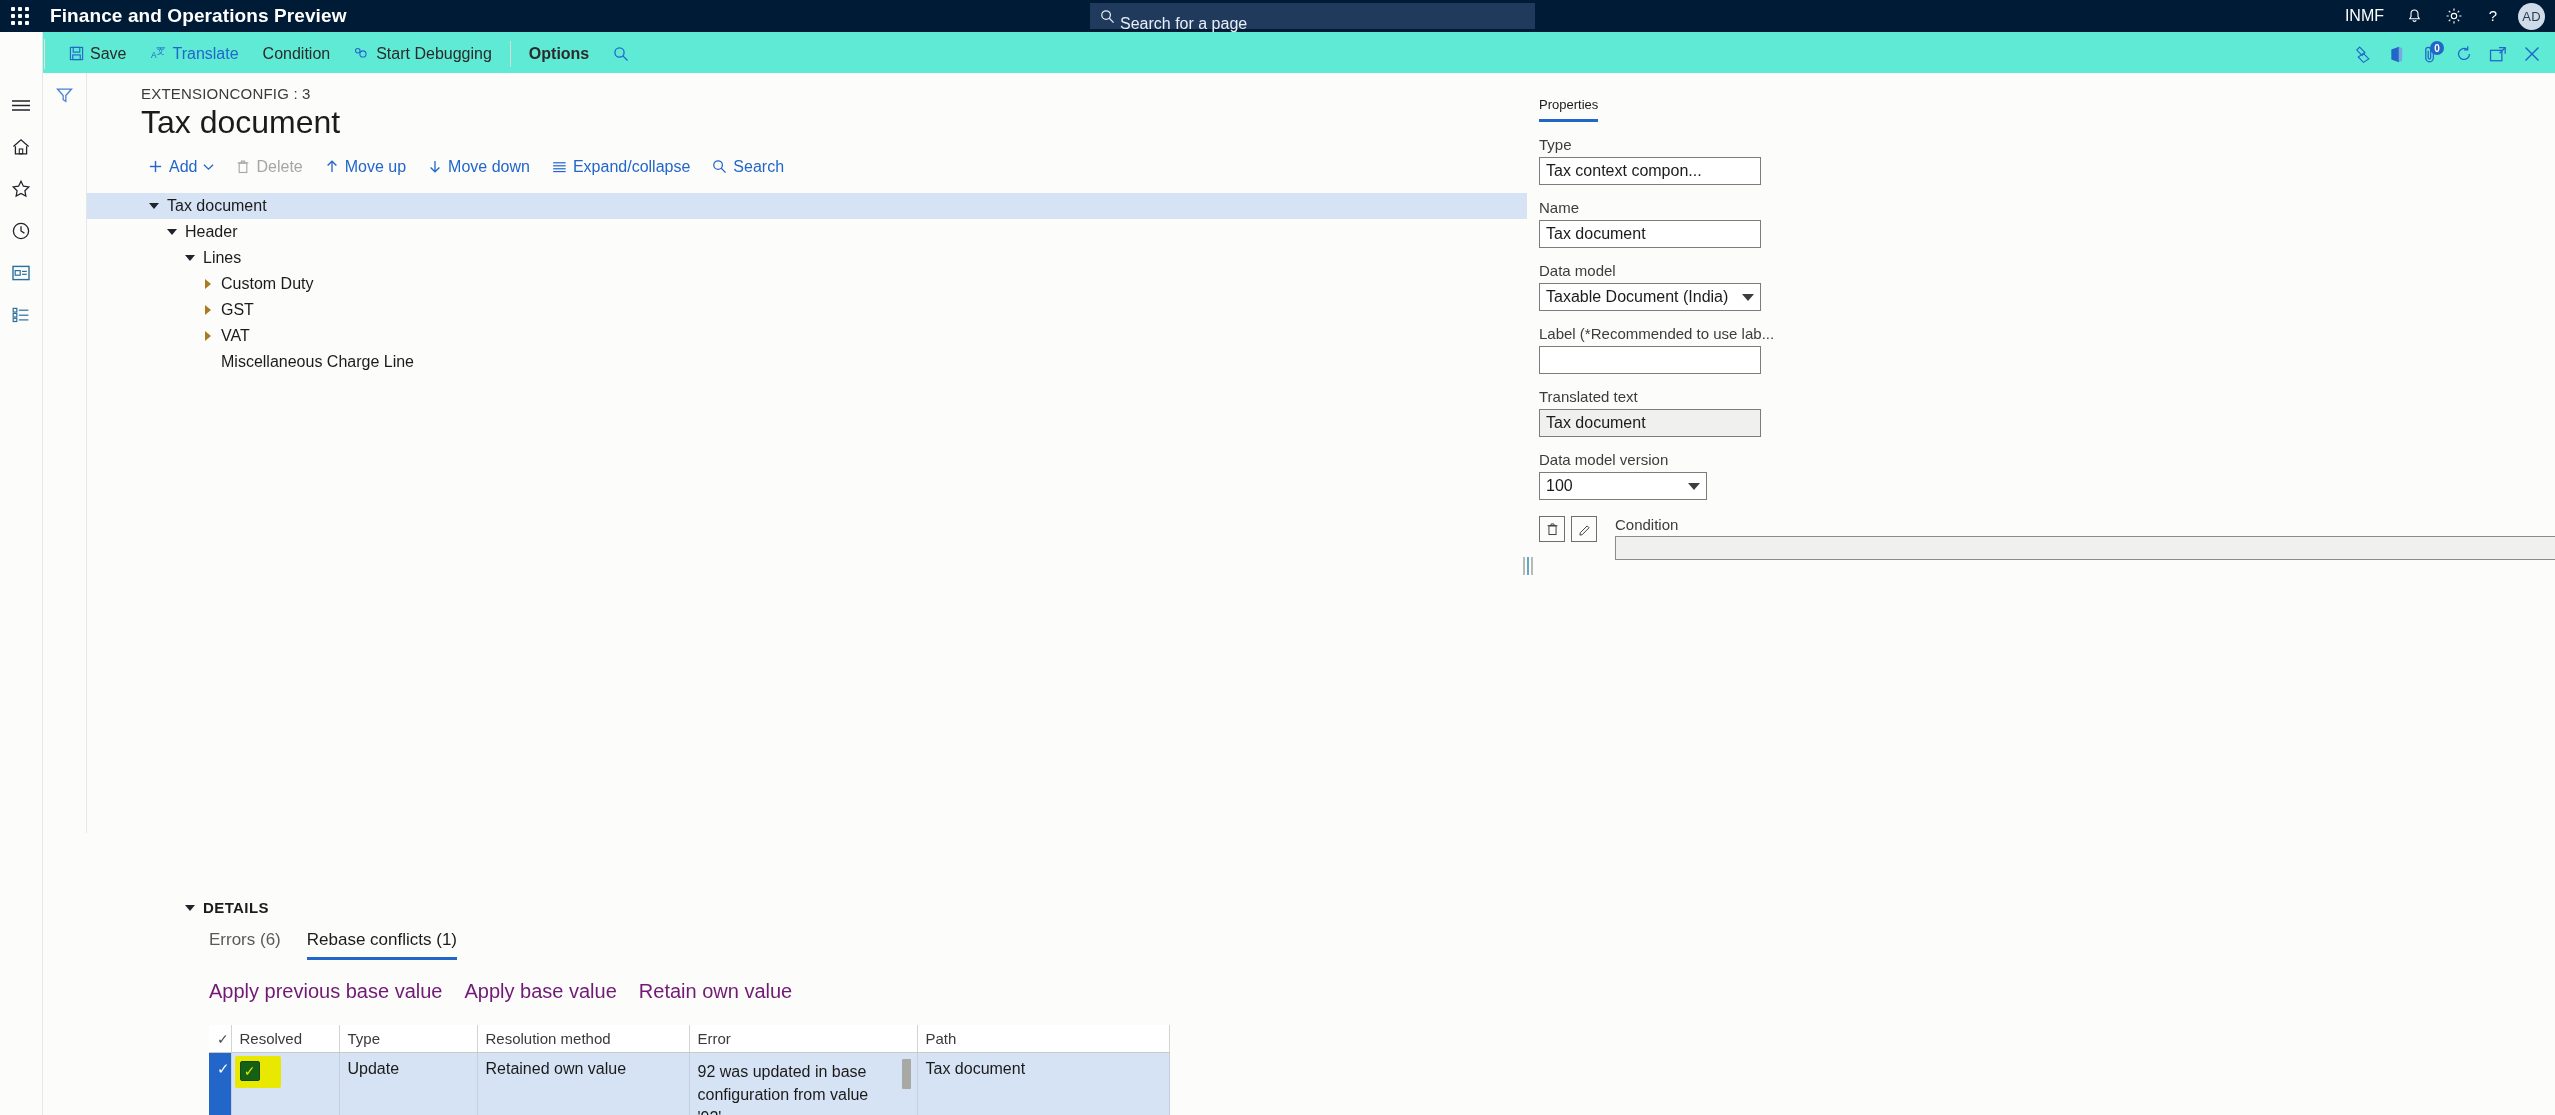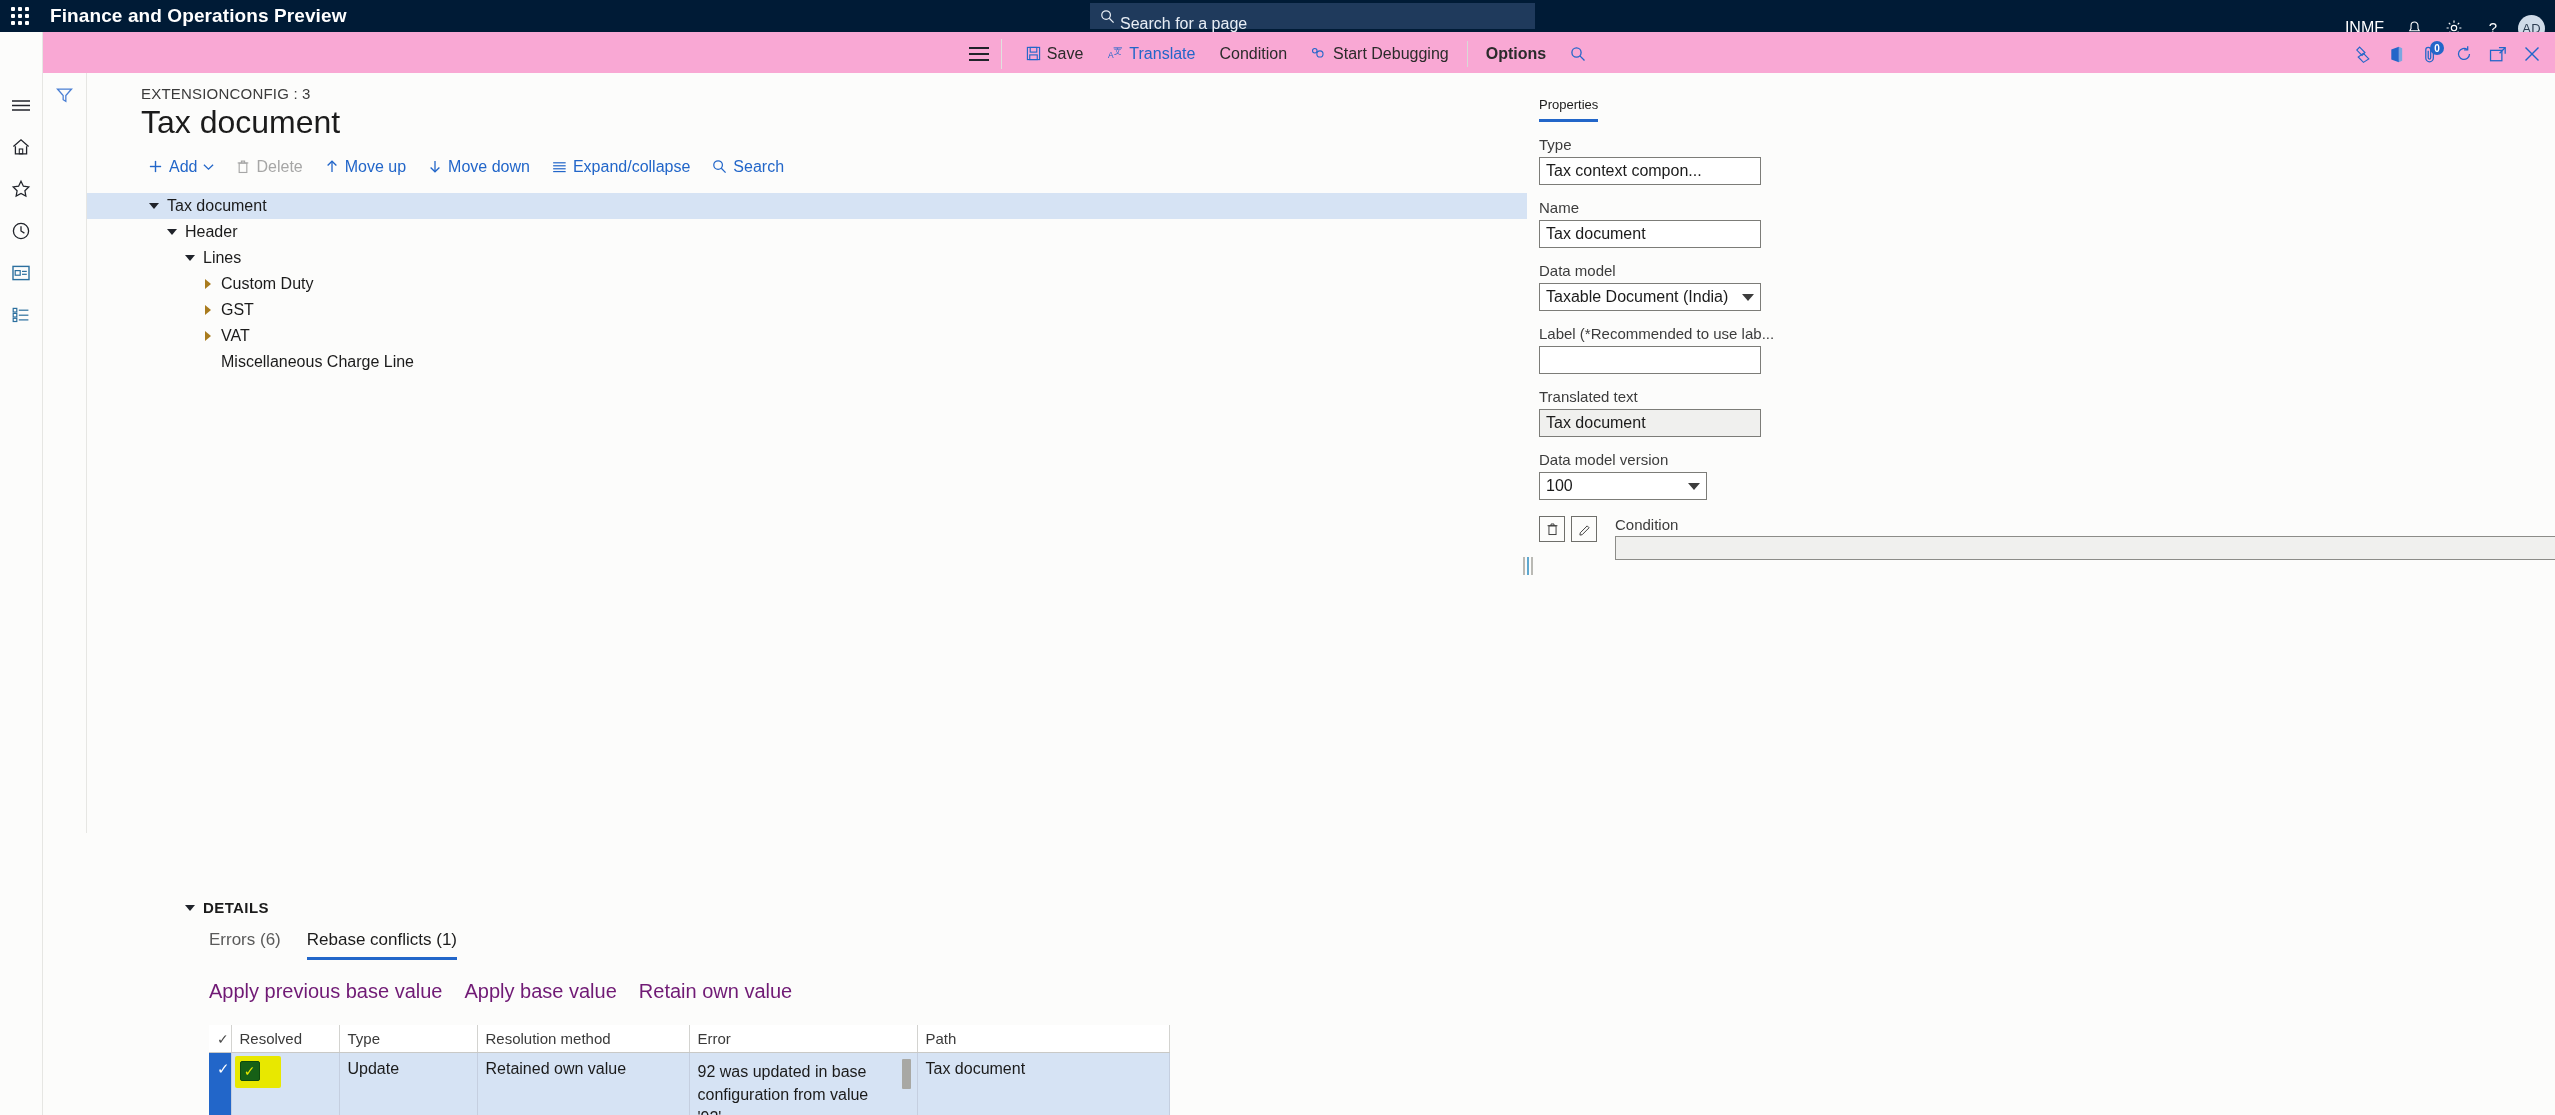--- a/index.html
+++ b/index.html
@@ -29,37 +29,37 @@
     letter-spacing: .1px; white-space: nowrap;
   }
   .searchwrap {
     position: absolute; left: 1090px; top: 3px; width: 445px; height: 26px;
     background: #1f3a5c; display: flex; align-items: center; padding: 0 10px;
     cursor: text;
   }
   .searchwrap .mag { margin-right: 5px; display: flex; }
   .searchwrap .sp { color: #e8eef5; font-size: 16px; white-space: nowrap; margin-top: 15px; }
   .topright {
-    position: absolute; right: 0; top: 12px; height: 32px; display: flex; align-items: center; text-decoration: underline;
+    position: absolute; right: 0; top: 0; height: 32px; display: flex; align-items: center;
   }
   .topright .tr-item {
     height: 32px; display: flex; align-items: center; justify-content: center;
     padding: 0 11px; color: #fff; font-size: 16px; cursor: pointer;
   }
   .avatar {
     width: 27px; height: 27px; border-radius: 50%; background: #cfdbe8; color: #2b3c50;
     font-size: 13px; display: flex; align-items: center; justify-content: center;
     margin: 0 10px 0 6px; cursor: pointer; letter-spacing: .3px;
   }
 
   
   .cmdbar {
     position: absolute; top: 32px; left: 0; width: 2555px; height: 44px;
-    background: #f9a8d4; border-bottom: 1px solid #e6e6e3;
-    display: flex; align-items: center; justify-content: center;
+    background: #5eead4; border-bottom: 1px solid #e6e6e3;
+    display: flex; align-items: center;
   }
   .hamburger {
     width: 44px; height: 44px; display: flex; flex-direction: column;
     align-items: center; justify-content: center; gap: 4px; cursor: pointer;
   }
   .hamburger i { display: block; width: 20px; height: 2px; background: #20232a; }
   .cmd-divider { width: 1px; height: 30px; background: #e1e1de; }
   .cmdgroup { display: flex; align-items: center; margin-left: 12px; }
   .cmdbtn {
     display: flex; align-items: center; gap: 6px; height: 44px; padding: 0 12px;

